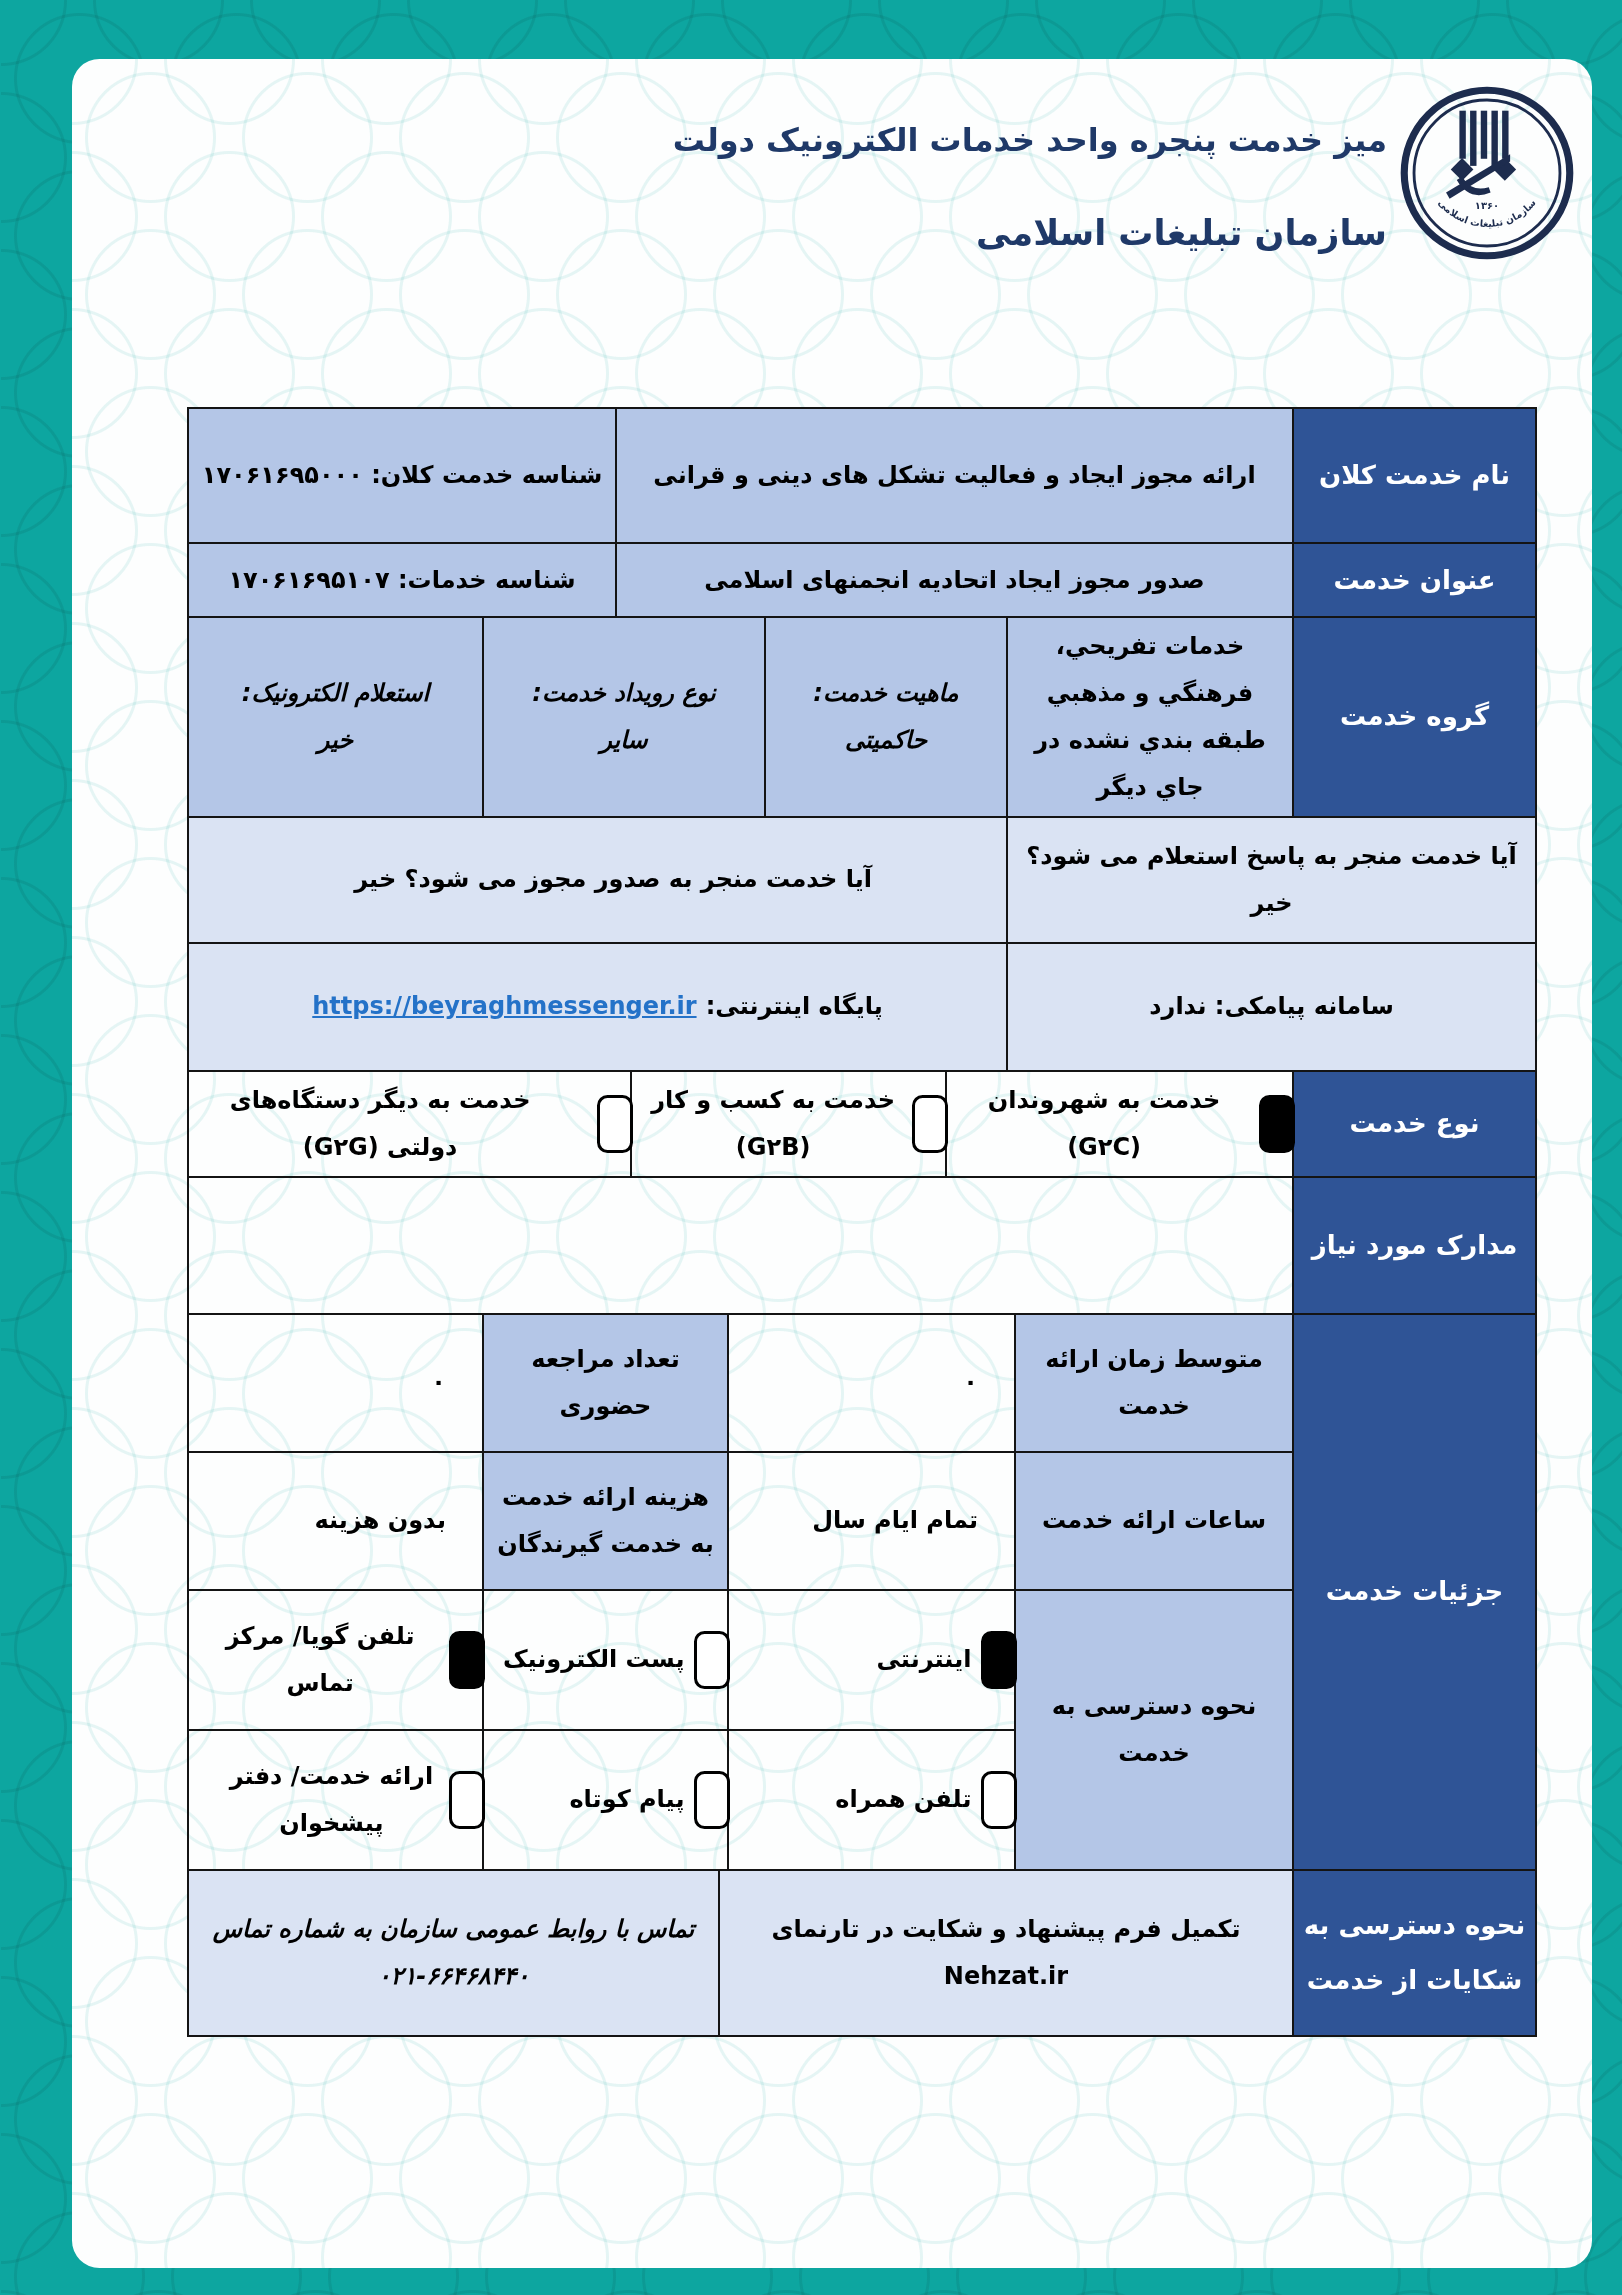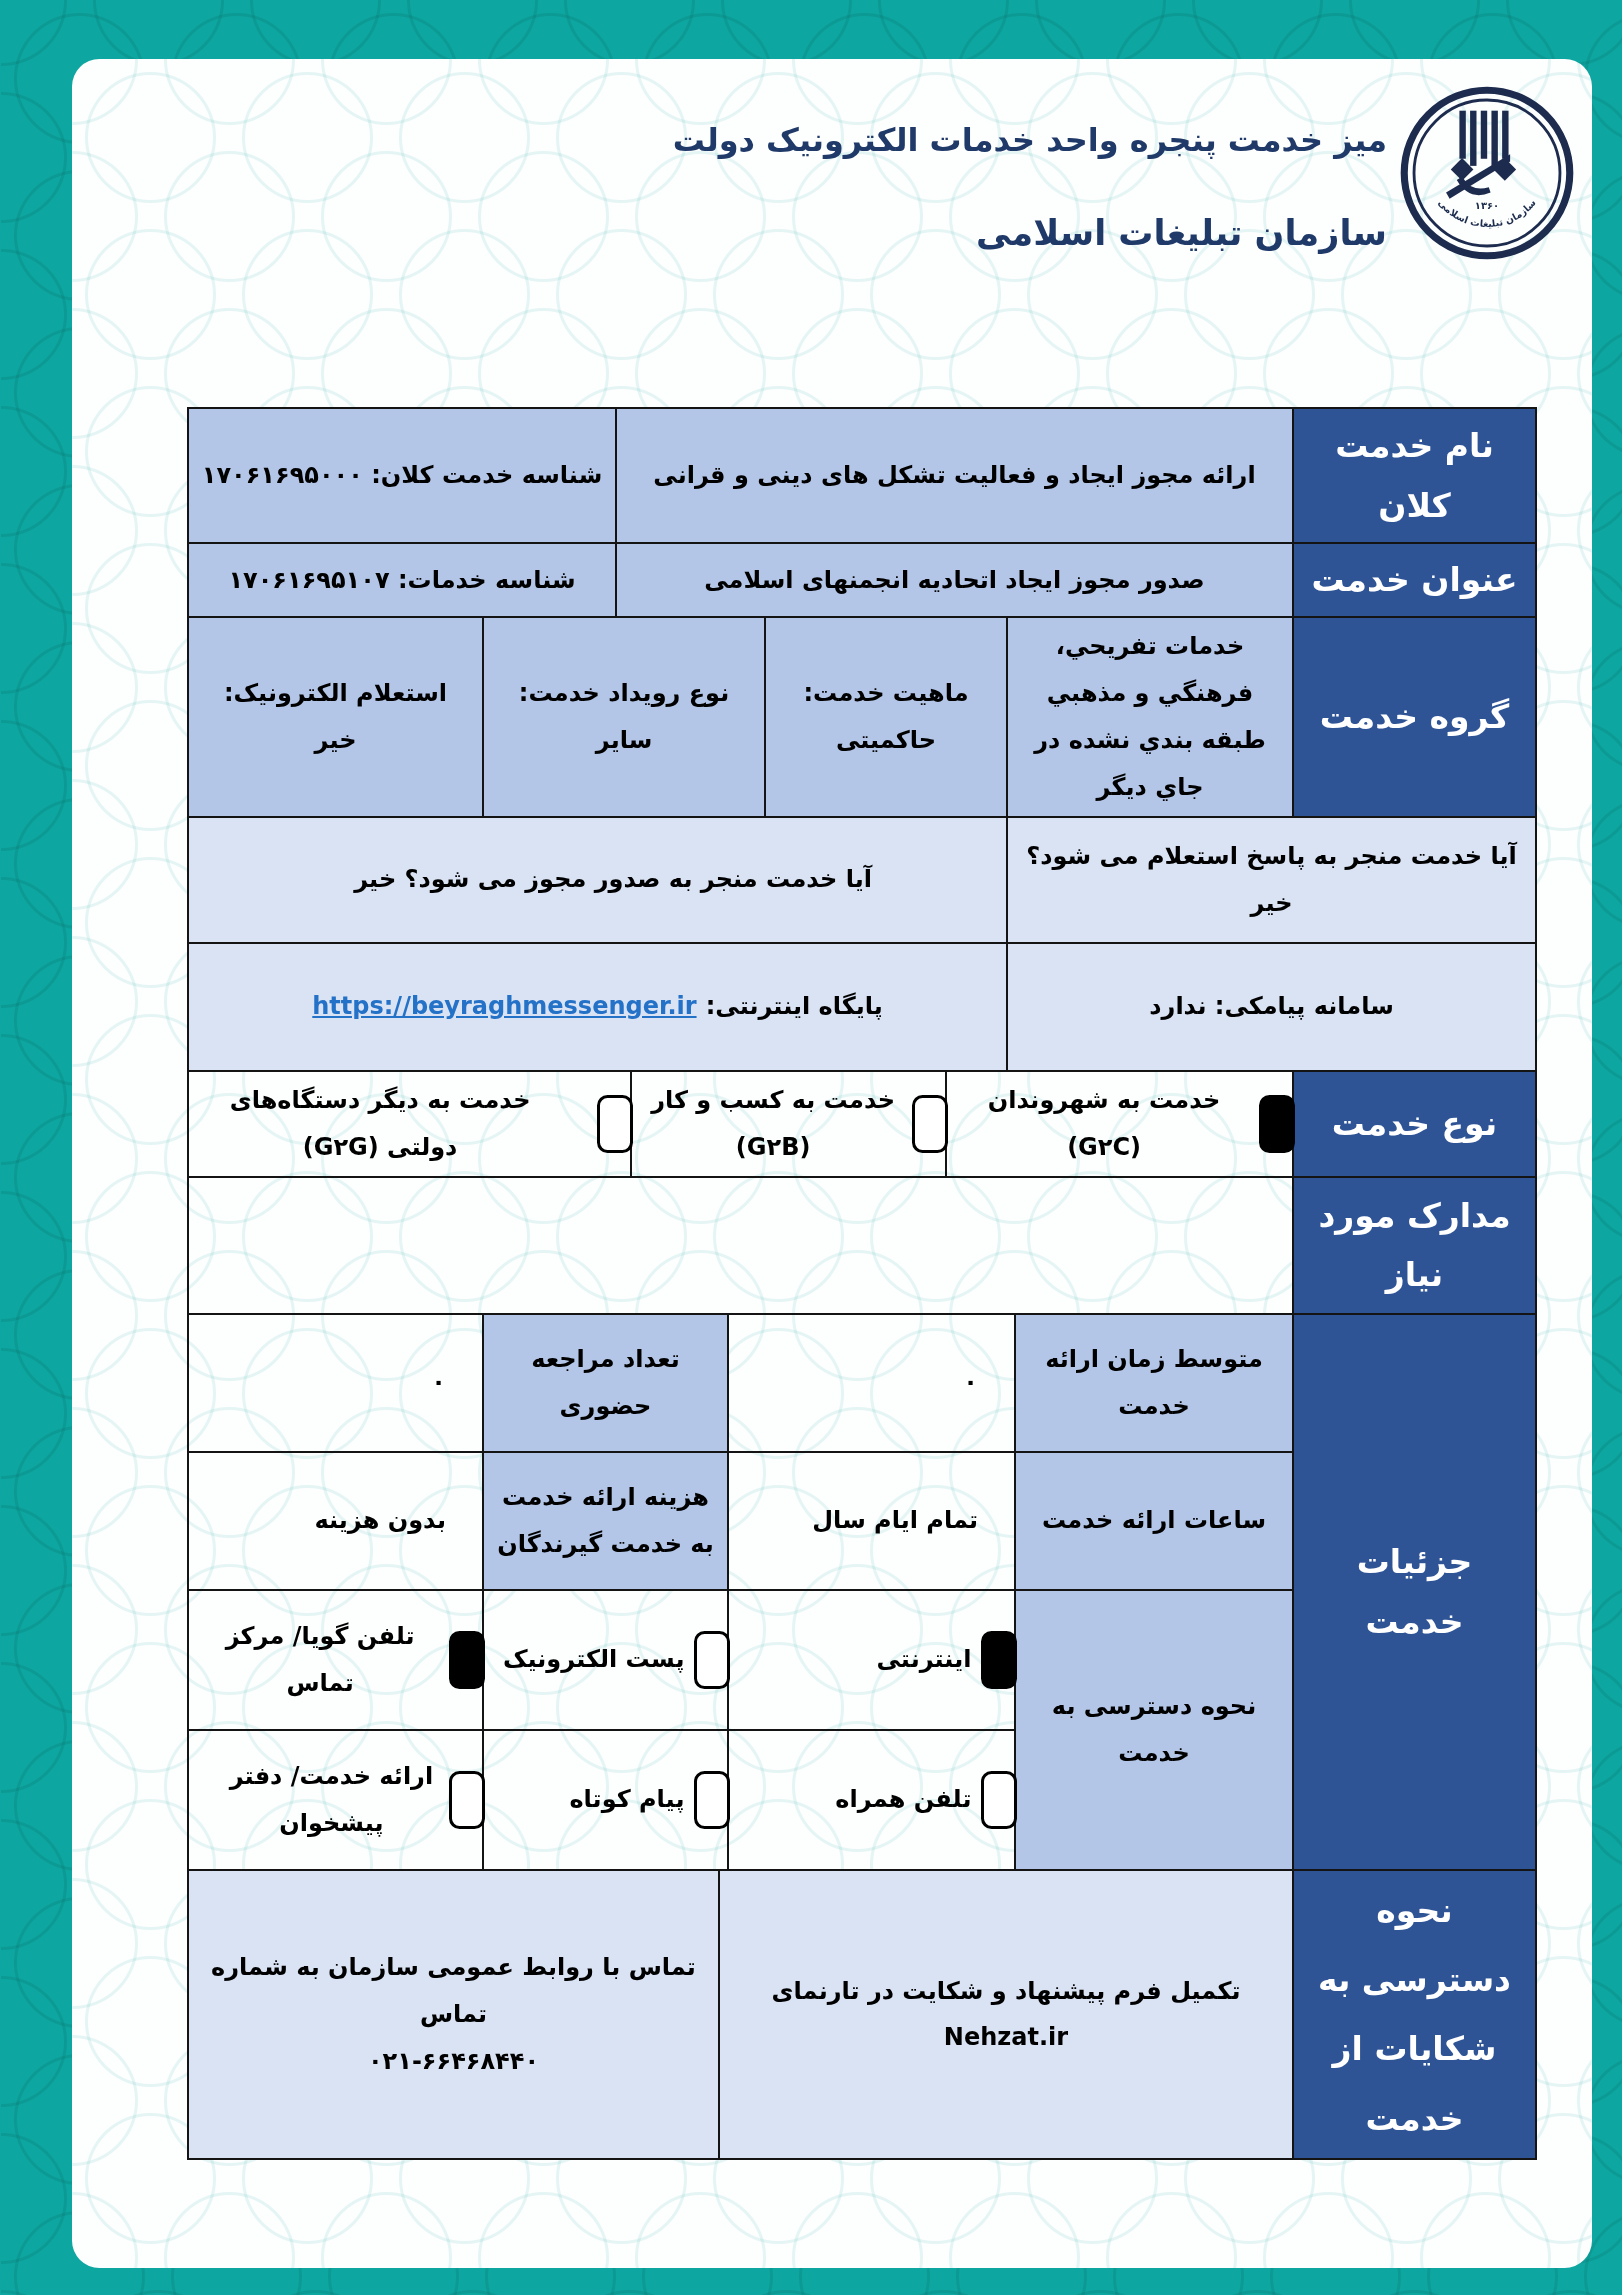--- a/index.html
+++ b/index.html
@@ -35,38 +35,38 @@
     color:#000;font-size:24px;line-height:1.95;
   }
   .row{display:flex;direction:rtl;border-top:2.6px solid #141414;align-items:stretch;}
   .row:first-child{border-top:none;}
   .cell{
     border-left:2px solid #141414;box-sizing:border-box;
     display:flex;align-items:center;justify-content:center;
     text-align:center;padding:5.2px 11.8px;
   }
   .cell:last-child{border-left:none;}
-  .lbl{background:#2f5496;color:#fff;font-size:33px;line-height:1.8;flex:0 0 243px;padding:5.2px 9.2px;}
+  .lbl{background:#2f5496;color:#fff;font-size:26px;line-height:1.8;flex:0 0 243px;padding:5.2px 9.2px;}
   .mb{background:#b4c6e7;}
   .lv{background:#dae3f3;}
   .wh{background:transparent;}
   .h-r1{min-height:133px;}
   .h-r2{min-height:72px;}
   .h-r3{min-height:158px;}
   .h-r4{min-height:124px;}
   .h-r5{min-height:126px;}
   .h-r6{min-height:59px;}
   .h-r7{min-height:135px;}
   .h-sub{min-height:136px;}
   .h-subcd{min-height:138px;}
   .h-rf{min-height:164px;}
   .inner-col{flex:1 1 auto;display:flex;flex-direction:column;direction:rtl;}
   .subrow{display:flex;direction:rtl;border-top:2.6px solid #141414;align-items:stretch;flex:1;}
   .subrow:first-child{border-top:none;}
-  .two-line div{display:block;}
+  .two-line div{display:block;font-style:italic;}
   .val{justify-content:flex-start;padding-right:36px;}
   .cb{
     flex:0 0 auto;width:30px;height:52px;border:3.3px solid #000;border-radius:10.5px;
     background:#fff;margin-left:9.2px;margin-right:-2.6px;
   }
   .cb[data-checked="true"]{background:#000;}
   .optcell{justify-content:flex-start;padding-right:0;}
   .link{color:#2472c8;margin-right:9.2px;direction:ltr;unicode-bidi:embed;}
 </style>
 </head>

